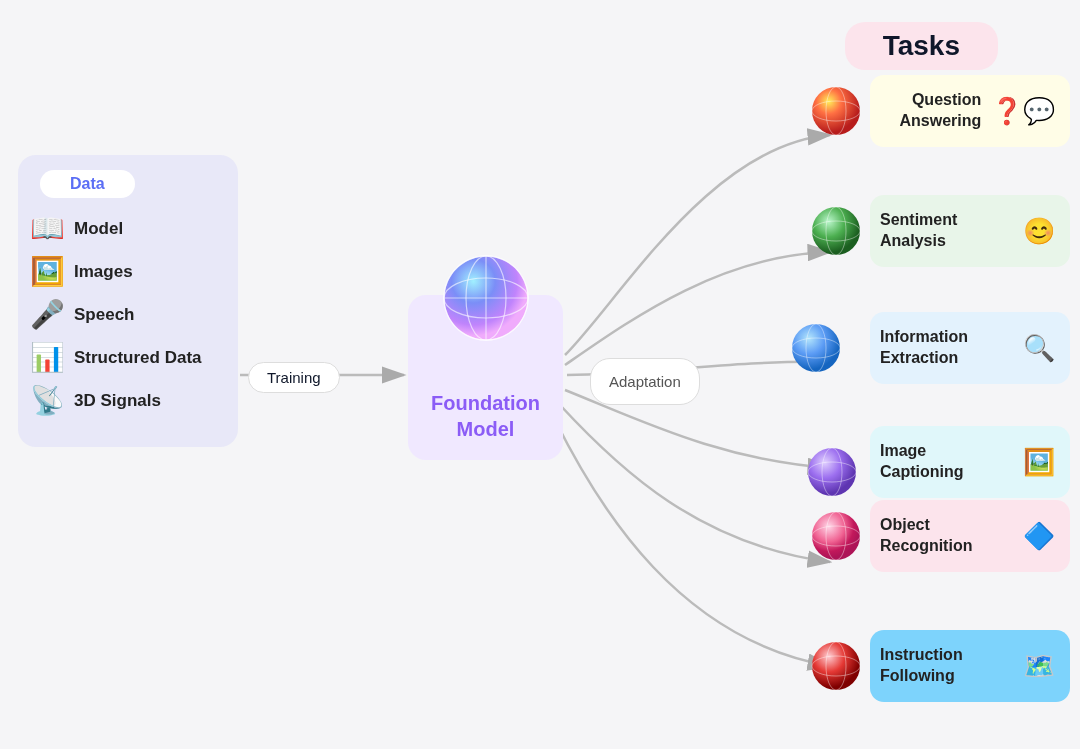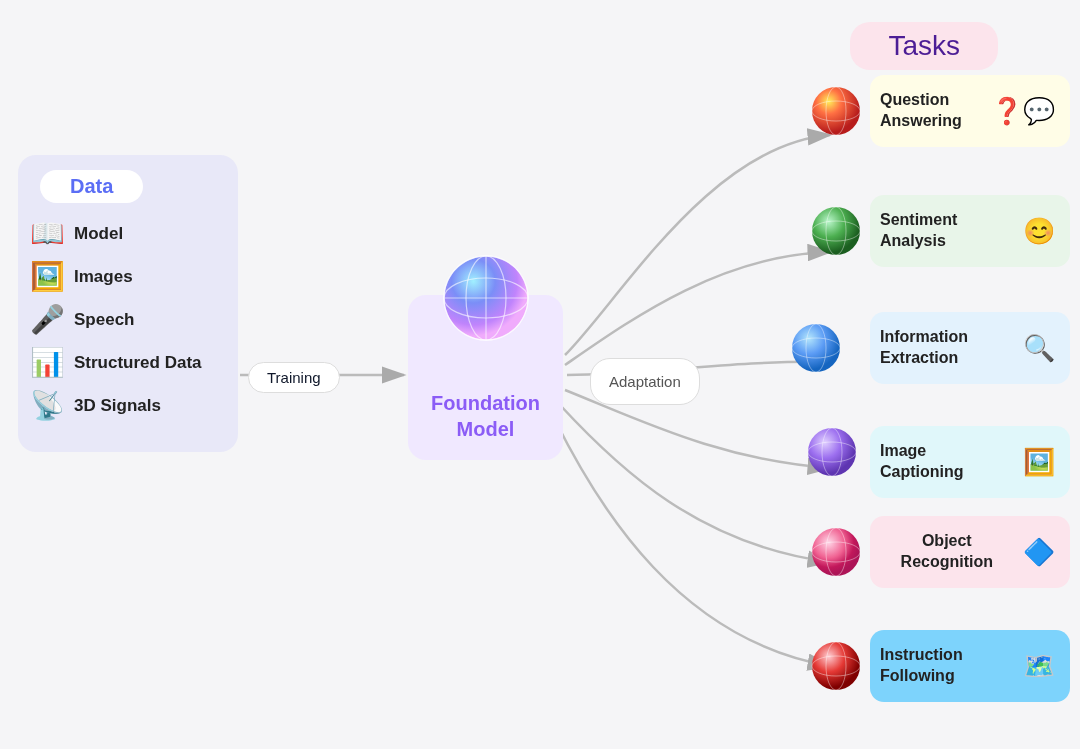--- a/index.html
+++ b/index.html
@@ -25,21 +25,21 @@
     .data-title-box {
       background: white;
       border-radius: 20px;
       padding: 5px 30px;
       display: inline-block;
       margin-bottom: 14px;
       margin-left: 10px;
     }
     .data-title {
       color: #5b6ef5;
-      font-size: 20px;
+      font-size: 16px;
       font-weight: bold;
     }
     .data-item {
       display: flex;
       align-items: center;
       margin-bottom: 10px;
       font-size: 17px;
       font-weight: 600;
       color: #222;
       gap: 8px;
@@ -110,23 +110,23 @@
     
     .tasks-box {
       position: absolute;
       right: 82px;
       top: 22px;
       background: #fce4ec;
       border-radius: 20px;
       padding: 8px 38px;
     }
     .tasks-title {
-      color: #4c1d95;
+      color: #0f172a;
       font-size: 28px;
-      font-weight: normal;
+      font-weight: bold;
     }
 
     
     .task-card {
       position: absolute;
       right: 10px;
       border-radius: 14px;
       display: flex;
       align-items: center;
       padding: 10px 14px 10px 10px;
@@ -253,21 +253,21 @@
   </div>
   <div class="foundation-title">
     Foundation<br>Model
   </div>
 </div>
 
 <div class="adaptation-label">
   <span>Adaptation</span>
 </div>
 
-<div style="position:absolute; right:10px; top:75px; display:flex; align-items:center; gap:8px;">
+<div style="position:absolute; right:10px; top:75px; display:flex; align-items:center; gap:8px;text-align:right;">
   <svg width="52" height="52" viewBox="0 0 52 52" style="flex-shrink:0">
     <defs>
       <radialGradient id="qaGrad" cx="35%" cy="30%" r="65%">
         <stop offset="0%" stop-color="#ffee58"></stop>
         <stop offset="40%" stop-color="#ff7043"></stop>
         <stop offset="100%" stop-color="#b71c1c"></stop>
       </radialGradient>
     </defs>
     <circle cx="26" cy="26" r="24" fill="url(#qaGrad)"></circle>
     <g stroke="rgba(255,255,255,0.4)" stroke-width="1" fill="none">
@@ -322,21 +322,21 @@
     </g>
   </svg>
   <div class="task-card task-ie" style="position:static; width:200px;margin-left:20px;">
     <div style="flex:1">
       <div class="task-label">Information<br>Extraction</div>
     </div>
     <span class="task-icon">🔍</span>
   </div>
 </div>
 
-<div style="position:absolute; right:10px; top:426px; display:flex; align-items:flex-start; gap:12px;">
+<div style="position:absolute; right:10px; top:426px; display:flex; align-items:flex-end; gap:12px;">
   <svg width="52" height="52" viewBox="0 0 52 52" style="flex-shrink:0">
     <defs>
       <radialGradient id="icGrad" cx="35%" cy="30%" r="65%">
         <stop offset="0%" stop-color="#e0cfff"></stop>
         <stop offset="50%" stop-color="#9c6fef"></stop>
         <stop offset="100%" stop-color="#5e35b1"></stop>
       </radialGradient>
     </defs>
     <circle cx="26" cy="26" r="24" fill="url(#icGrad)"></circle>
     <g stroke="rgba(255,255,255,0.4)" stroke-width="1" fill="none">
@@ -345,21 +345,21 @@
     </g>
   </svg>
   <div class="task-card task-ic" style="position:static; width:200px;">
     <div style="flex:1">
       <div class="task-label">Image<br>Captioning</div>
     </div>
     <span class="task-icon">🖼️</span>
   </div>
 </div>
 
-<div style="position:absolute; right:10px; top:516px; display:flex; align-items:center; gap:8px;text-align:center;">
+<div style="position:absolute; right:10px; top:500px; display:flex; align-items:center; gap:8px;">
   <svg width="52" height="52" viewBox="0 0 52 52" style="flex-shrink:0">
     <defs>
       <radialGradient id="orGrad" cx="35%" cy="30%" r="65%">
         <stop offset="0%" stop-color="#ffd6e7"></stop>
         <stop offset="50%" stop-color="#f06292"></stop>
         <stop offset="80%" stop-color="#c2185b"></stop>
         <stop offset="100%" stop-color="#ad1457"></stop>
       </radialGradient>
     </defs>
     <circle cx="26" cy="26" r="24" fill="url(#orGrad)"></circle>

